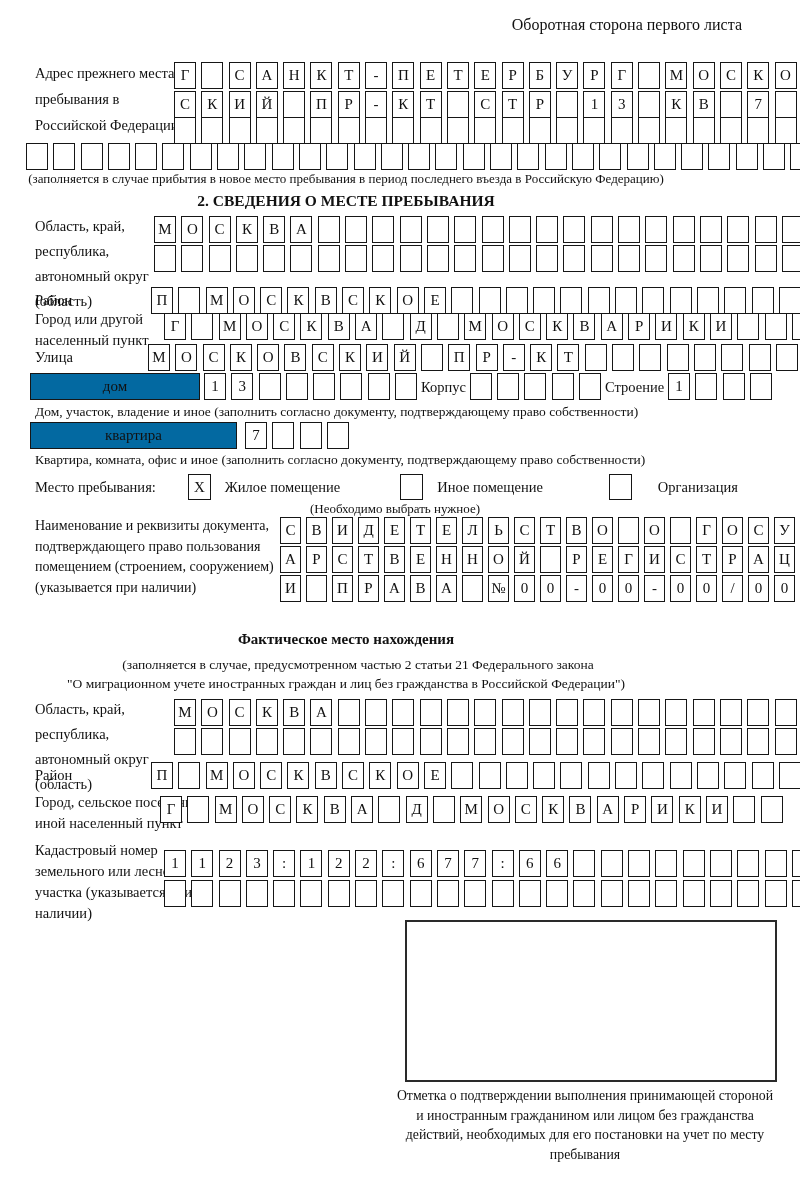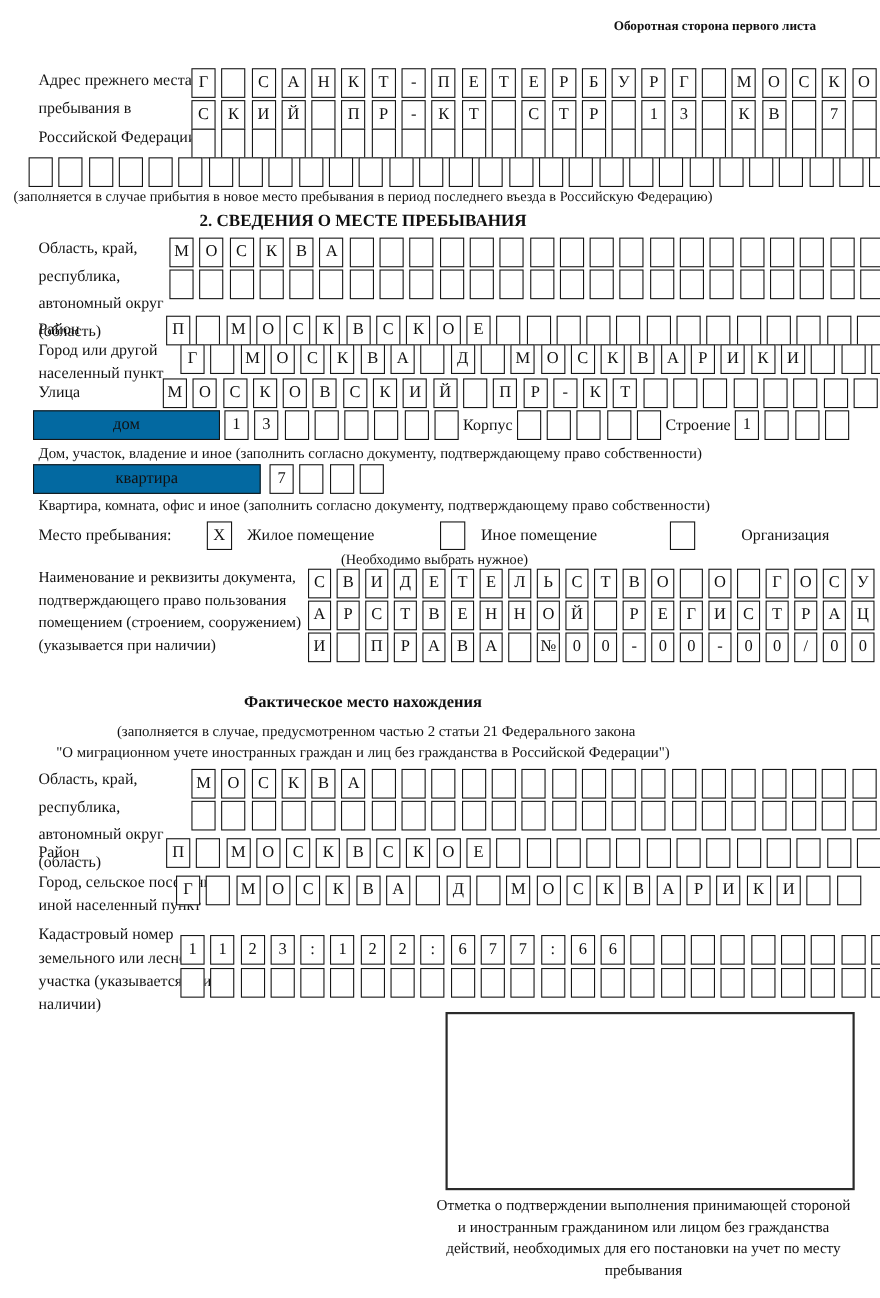--- a/index.html
+++ b/index.html
@@ -23,22 +23,22 @@
     justify-content:center;font-size:15px;background:#0369a1;box-sizing:content-box;
   }
   .chk{
     width:21px;height:24px;border:1.7px solid #161616;display:flex;
     align-items:center;justify-content:center;font-size:15px;background:#fff;
     flex:0 0 21px;box-sizing:content-box;
   }
   .note{font-size:13px;}
   .note-left{font-size:13.5px;}
   .title-bold{font-weight:bold;font-size:15.5px;}
-  .center{text-align:center;width:660px;left:0;}
-  .hdr{font-size:12px;font-weight:bold;}
+  .center{text-align:center;width:660px;left:16px;}
+  .hdr{font-size:16px;}
   .flexrow{display:flex;align-items:center;}
   .bigbox{border:2px solid #2a2a2a;background:#fff;}
 </style>
 </head>
 <body>
 
 <div class="abs hdr" style="top:16px;right:58px;">Оборотная сторона первого листа</div>
 
 <div class="abs label" style="top:60px;left:35px;width:150px;">Адрес прежнего места пребывания в Российской Федерации</div>
 <div class="abs cellrow" style="top:62px;left:174px;">
@@ -330,21 +330,21 @@
 </div>
 <div class="abs note-left" style="top:452px;left:35px;">Квартира, комната, офис и иное (заполнить согласно документу, подтверждающему право собственности)</div>
 
 <div class="abs flexrow" style="top:474px;left:35px;font-family:Liberation Serif, serif;">
   <span class="label">Место пребывания:</span>
   <span class="chk" style="margin-left:32px;">X</span>
   <span class="label" style="margin-left:14px;">Жилое помещение</span>
   <span class="chk" style="margin-left:60px;"></span>
   <span class="label" style="margin-left:14px;">Иное помещение</span>
   <span class="chk" style="margin-left:66px;"></span>
-  <span class="label" style="margin-left:42px;">Организация</span>
+  <span class="label" style="margin-left:26px;">Организация</span>
 </div>
 <div class="abs note" style="top:501px;left:230px;width:330px;text-align:center;">(Необходимо выбрать нужное)</div>
 
 <div class="abs label-tight" style="top:516px;left:35px;width:250px;line-height:20.5px;font-size:14px;">Наименование и реквизиты документа, подтверждающего право пользования помещением (строением, сооружением) (указывается при наличии)</div>
 <div class="abs cellrow" style="top:517px;left:280px;gap:5px;">
     <span class="cell cell-sm">С</span>
     <span class="cell cell-sm">В</span>
     <span class="cell cell-sm">И</span>
     <span class="cell cell-sm">Д</span>
     <span class="cell cell-sm">Е</span>

